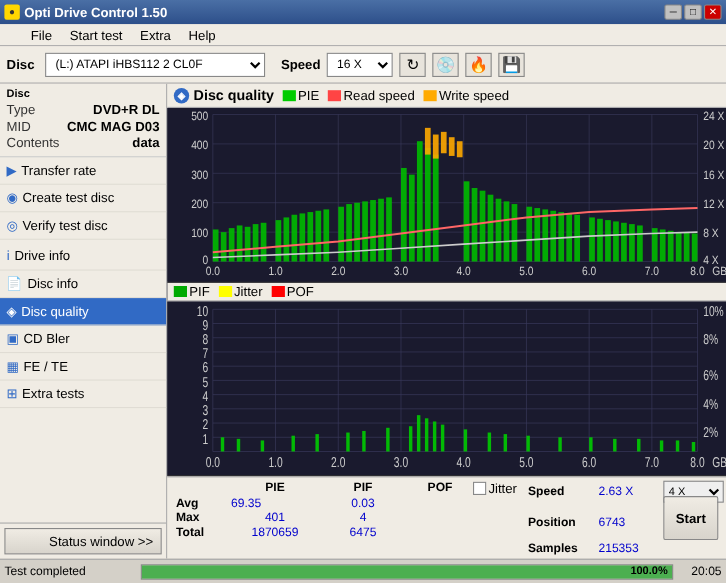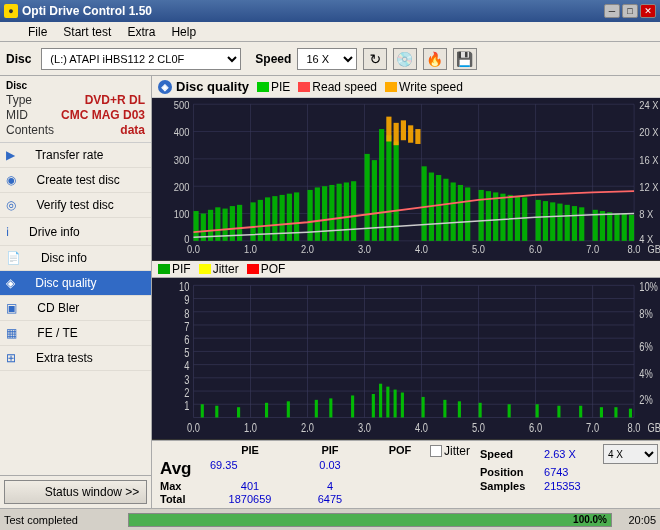--- a/index.html
+++ b/index.html
@@ -30,28 +30,28 @@
 
     
     .content-area { display: flex; flex: 1; overflow: hidden; }
 
     
     .sidebar { width: 152px; background: #f0ece4; border-right: 1px solid #aaa; display: flex; flex-direction: column; flex-shrink: 0; }
     .sidebar-disc-section { padding: 4px 6px; border-bottom: 1px solid #ccc; }
     .sidebar-section-title { font-weight: bold; font-size: 10px; margin-bottom: 2px; }
     .sidebar-row { display: flex; justify-content: space-between; font-size: 11px; margin-bottom: 1px; }
     .sidebar-row-label { color: #333; }
-    .sidebar-row-value { color: #b91c1c; font-weight: bold; }
+    .sidebar-row-value { color: #000000; font-weight: bold; }
 
     .sidebar-nav { flex: 1; display: flex; flex-direction: column; }
     .sidebar-nav-item { display: flex; align-items: center; gap: 4px; padding: 5px 6px; cursor: pointer; border-bottom: 1px solid #e0dcd4; }
     .sidebar-nav-item.active { background: #316ac5; color: white; }
     .sidebar-nav-item.active .nav-icon { color: white; }
     .nav-icon { font-size: 12px; color: #316ac5; }
-    .nav-label { font-size: 12px; margin-left: 16px; }
+    .nav-label { font-size: 12px; }
 
     .sidebar-bottom { border-top: 1px solid #aaa; padding: 4px; }
     .status-window-btn { width: 100%; height: 24px; background: linear-gradient(to bottom, #f0ece4, #d8d4cc); border: 1px solid #888; cursor: pointer; font-size: 11px; display: flex; align-items: center; justify-content: center; gap: 4px; padding-left: 33px; }
 
     
     .right-content { flex: 1; display: flex; flex-direction: column; overflow: hidden; }
 
     
     .disc-quality-header { display: flex; align-items: center; gap: 4px; padding: 3px 6px; background: #f0ece4; border-bottom: 1px solid #ccc; }
     .disc-quality-icon { width: 14px; height: 14px; background: #316ac5; border-radius: 50%; display: flex; align-items: center; justify-content: center; color: white; font-size: 9px; font-weight: bold; }
@@ -436,21 +436,21 @@
               <div style="width:80px; text-align:center; font-weight:bold; font-size:11px;">PIE</div>
               <div style="width:80px; text-align:center; font-weight:bold; font-size:11px;">PIF</div>
               <div style="width:60px; text-align:center; font-weight:bold; font-size:11px;">POF</div>
               <div style="display:flex; align-items:center; gap:2px; font-size:11px;">
                 <div class="jitter-checkbox"></div>
                 <span>Jitter</span>
               </div>
             </div>
 
             <div style="display:flex; margin-bottom:1px;">
-              <div style="width:50px; font-weight:bold; font-size:17px;">Avg</div>
+              <div style="width:50px; font-weight:bold; font-size:11px;">Avg</div>
               <div style="width:80px; text-align:left; font-size:11px; color:#0000cc;">69.35</div>
               <div style="width:80px; text-align:center; font-size:11px; color:#0000cc;">0.03</div>
               <div style="width:60px; text-align:center; font-size:11px; color:#0000cc;"></div>
             </div>
 
             <div style="display:flex; margin-bottom:1px;">
               <div style="width:50px; font-weight:bold; font-size:11px;">Max</div>
               <div style="width:80px; text-align:center; font-size:11px; color:#0000cc;">401</div>
               <div style="width:80px; text-align:center; font-size:11px; color:#0000cc;">4</div>
               <div style="width:60px; text-align:center; font-size:11px; color:#0000cc;"></div>
@@ -468,20 +468,21 @@
             <div style="display:flex; align-items:center; gap:4px;">
               <span style="width:60px; font-weight:bold; font-size:11px;">Speed</span>
               <span style="font-size:11px; color:#0000cc; width:55px;">2.63 X</span>
               <select style="height:20px; font-size:10px; border:1px solid #888; width:55px;">
                 <option>4 X</option>
               </select>
             </div>
             <div style="display:flex; align-items:center; gap:4px;">
               <span style="width:60px; font-weight:bold; font-size:11px;">Position</span>
               <span style="font-size:11px; color:#0000cc; width:55px;">6743</span>
+              <button class="start-btn" style="height:40px; margin-top:-8px;">Start</button>
             </div>
             <div style="display:flex; align-items:center; gap:4px;">
               <span style="width:60px; font-weight:bold; font-size:11px;">Samples</span>
               <span style="font-size:11px; color:#0000cc; width:55px;">215353</span>
             </div>
           </div>
         </div>
       </div>
 
     </div>

